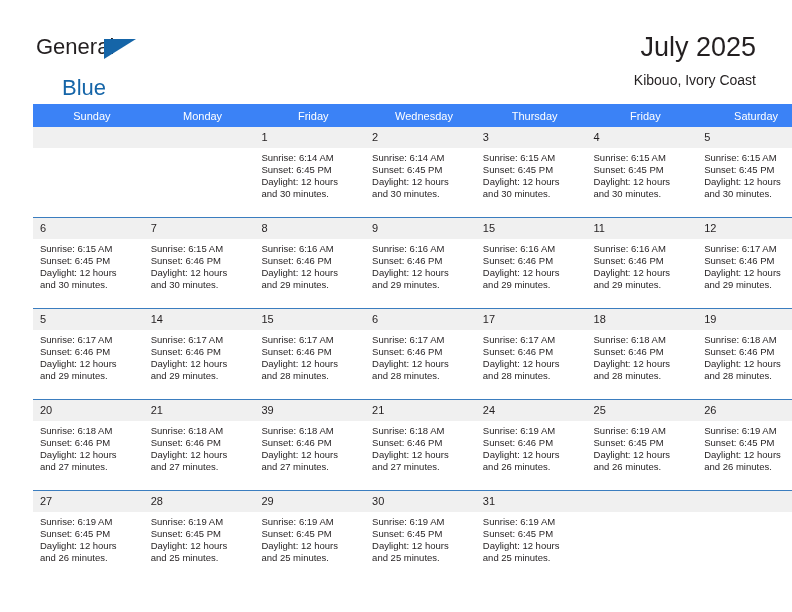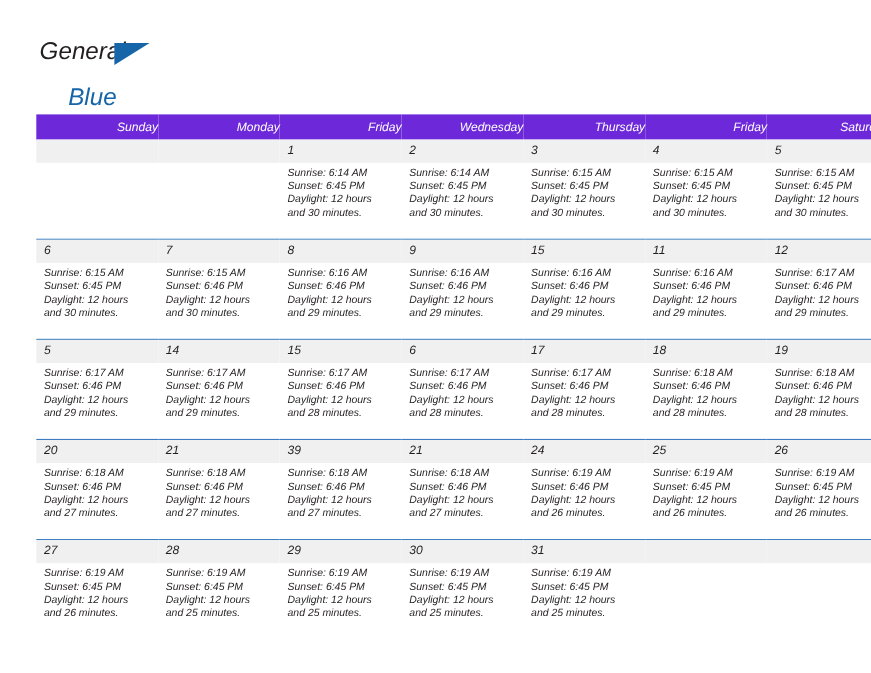--- a/index.html
+++ b/index.html
@@ -13,21 +13,20 @@
     background: #ffffff;
     font-family: "Liberation Sans", sans-serif;
     color: #231f20;
     overflow: hidden;
   }
   .page {
     position: relative;
     width: 792px;
     height: 612px;
     box-sizing: border-box;
-    font-style: italic;
   }
 
   
   .header {
     position: absolute;
     left: 0;
     top: 0;
     width: 792px;
     height: 100px;
   }
@@ -95,25 +94,25 @@
     left: 33px;
     top: 104px;
     width: 726px;
   }
   table.cal {
     border-collapse: collapse;
     table-layout: fixed;
     width: 726px;
   }
   table.cal th {
-    background: #6d28d9;
+    background: #3b82f6;
     color: #ffffff;
     font-size: 11px;
     font-weight: normal;
-    text-align: right;
+    text-align: center;
     padding: 5px 0 5px 7px;
     height: 13px;
     width: 103.71px;
     border: none;
   }
   table.cal td {
     vertical-align: top;
     padding: 0;
     width: 103.71px;
     height: 90px;
@@ -158,20 +157,24 @@
   <div class="header">
 
     <div class="logo">
       <span class="logo-row1">
         <span class="logo-general">General</span>
         <span class="logo-tri"></span>
       </span>
       <span class="logo-row2">Blue</span>
     </div>
 
+    <div class="title-block">
+      <h1 class="cal-title">July 2025</h1>
+      <div class="cal-subtitle">Kibouo, Ivory Coast</div>
+    </div>
 
   </div>
 
   <div class="calendar">
     <table class="cal">
       <thead>
         <tr id="weekday-row">
             <th>Sunday</th>
             <th>Monday</th>
             <th>Friday</th>

